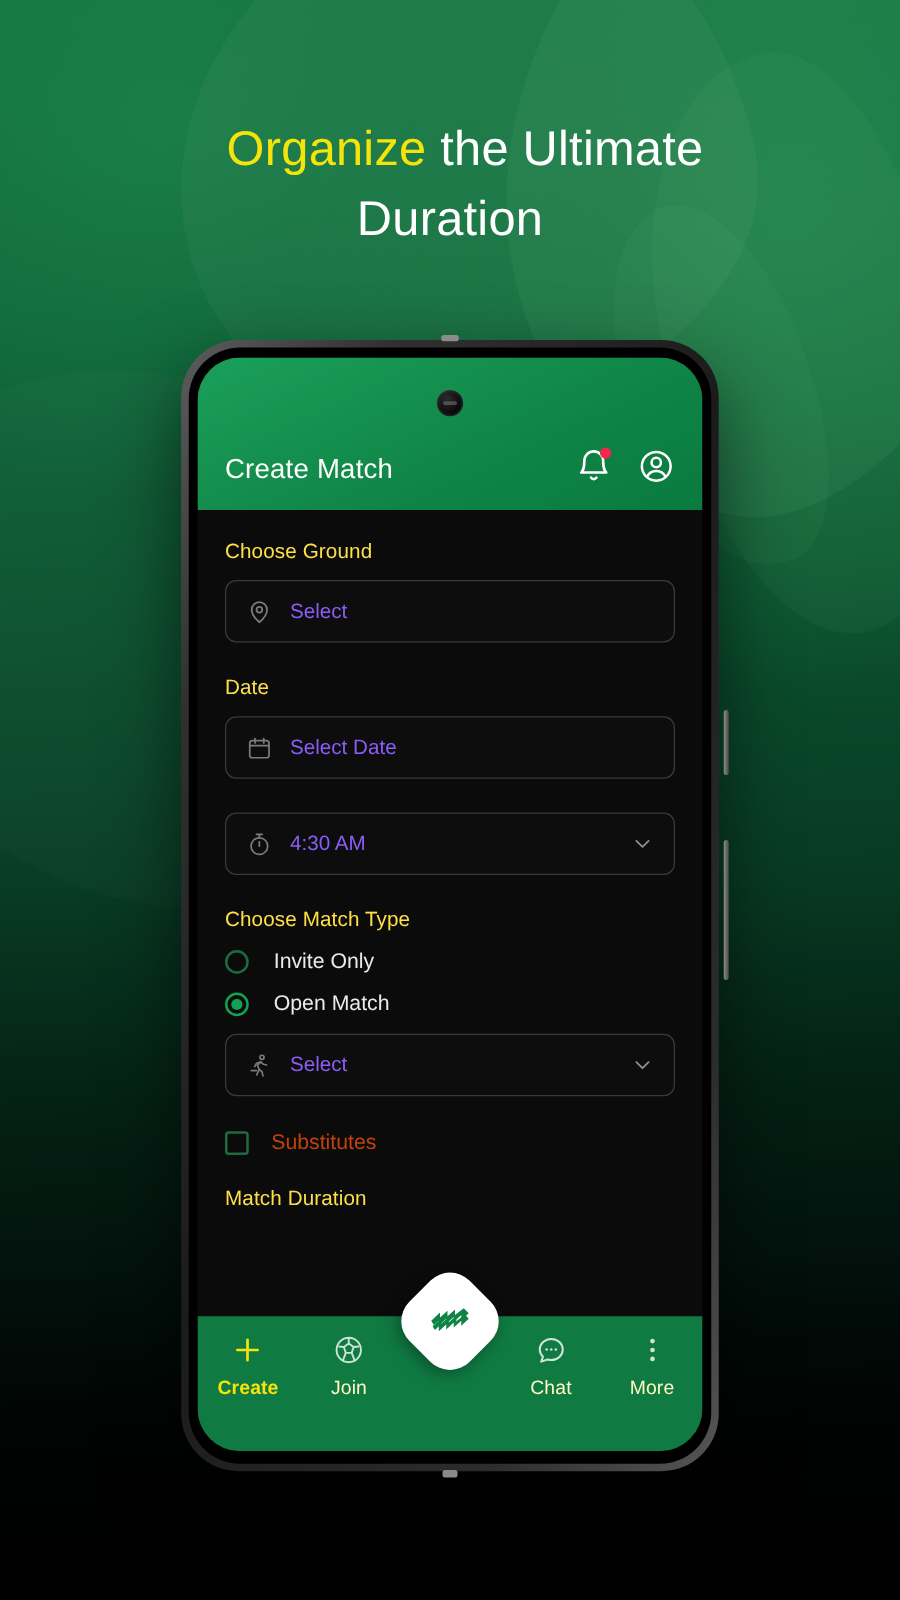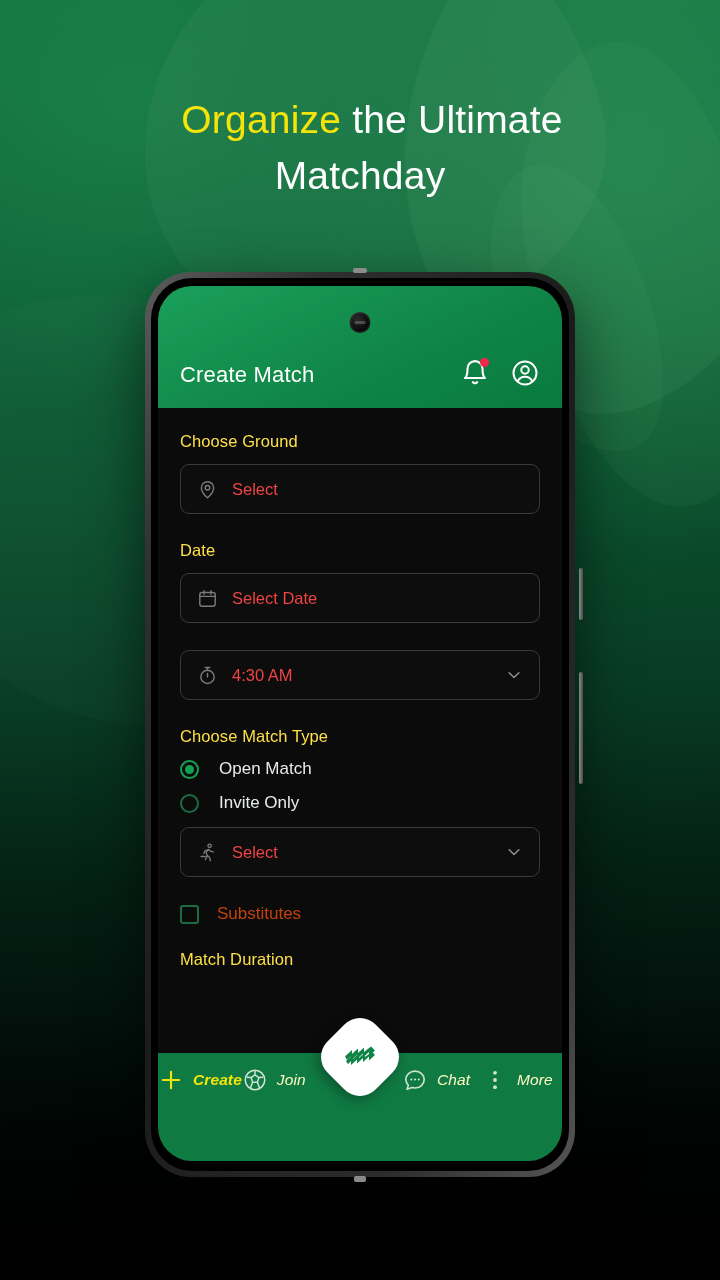--- a/index.html
+++ b/index.html
@@ -171,21 +171,21 @@
     height:50px;
     border:1px solid #3a3a3a;
     border-radius:9px;
     background:#0d0d0d;
     display:flex; align-items:center;
     padding:0 16px;
     gap:14px;
     margin-bottom:27px;
   }
   .input-icon { width:21px; height:21px; flex:none; display:block; opacity:.78; }
-  .input-text { color:#ef4444; font-size:16.5px; flex:1; }
+  .input-text { color:#8b5cf6; font-size:16.5px; flex:1; }
   .chev { width:18px; height:18px; flex:none; opacity:.75; }
 
   
   .radio-row { display:flex; align-items:center; gap:20px; margin-bottom:14px; }
   .radio {
     width:19px; height:19px; border-radius:50%;
     border:2px solid #1d6b40; flex:none;
     display:flex; align-items:center; justify-content:center;
   }
   .radio.checked { border-color:#12a053; }
@@ -207,21 +207,21 @@
 
   
   .bottom-nav {
     position:absolute; left:0; right:0; bottom:0;
     height:108px;
     background:#107a43;
     display:flex; align-items:flex-start;
     padding-top:14px;
   }
   .nav-item {
-    flex:1; display:flex; flex-direction:row; align-items:center; gap:9px;font-style:italic;
+    flex:1; display:flex; flex-direction:column; align-items:center; gap:9px;
   }
   .nav-item.spacer { visibility:hidden; }
   .nav-ico { width:26px; height:26px; display:block; }
   .nav-label { font-size:15.5px; color:#fef9c3; letter-spacing:.1px; }
   .nav-item.active .nav-label { color:#f4e40c; font-weight:700; }
 
   
   .fab {
     position:absolute; left:50%; bottom:70px; transform:translateX(-50%);
     width:68px; height:68px; z-index:6;
@@ -246,21 +246,21 @@
 
   <div class="leaf leaf-a"></div>
   <div class="leaf leaf-b"></div>
   <div class="leaf leaf-c"></div>
   <div class="leaf leaf-d"></div>
   <div class="leaf leaf-e"></div>
   <div class="vignette"></div>
 
   <div id="headline">
     <span class="accent">Organize</span><span> the Ultimate</span><br>
-    <span>Matchday</span>
+    <span>Duration</span>
   </div>
 
   <div id="phone">
     <div class="top-notch"></div>
     <div class="bottom-notch"></div>
     <div class="side-btn b1"></div>
     <div class="side-btn b2"></div>
 
     <div class="phone-inner">
       <div class="screen">
@@ -320,27 +320,27 @@
             <span class="input-text">4:30 AM</span>
             <span class="chev">
               <svg viewBox="0 0 24 24" width="18" height="18" fill="none" stroke="#bdbdbd" stroke-width="1.9" stroke-linecap="round" stroke-linejoin="round">
                 <path d="M5.5 9l6.5 6.4L18.5 9"></path>
               </svg>
             </span>
           </div>
 
           <div class="field-label">Choose Match Type</div>
 
+          <div class="radio-row mt6">
+            <span class="radio"></span>
+            <span class="radio-label">Invite Only</span>
+          </div>
           <div class="radio-row">
             <span class="radio checked"></span>
             <span class="radio-label">Open Match</span>
-          </div>
-          <div class="radio-row mt6">
-            <span class="radio"></span>
-            <span class="radio-label">Invite Only</span>
           </div>
 
           <div class="input-box mt12">
             <span class="input-icon">
               <svg viewBox="0 0 24 24" width="21" height="21" fill="none" stroke="#9a9a9a" stroke-width="1.5" stroke-linecap="round" stroke-linejoin="round">
                 <circle cx="14.4" cy="4.4" r="1.9"></circle>
                 <path d="M9.6 20.4l2.2-5 2.6 2.2.9 3.8"></path>
                 <path d="M11.8 15.4l-1.6-3.6 3-3.2 2.6 2.2 2.8.6"></path>
                 <path d="M13.2 8.6L9.4 9.8 7.8 13"></path>
                 <path d="M9.4 16.6H4.6"></path>

